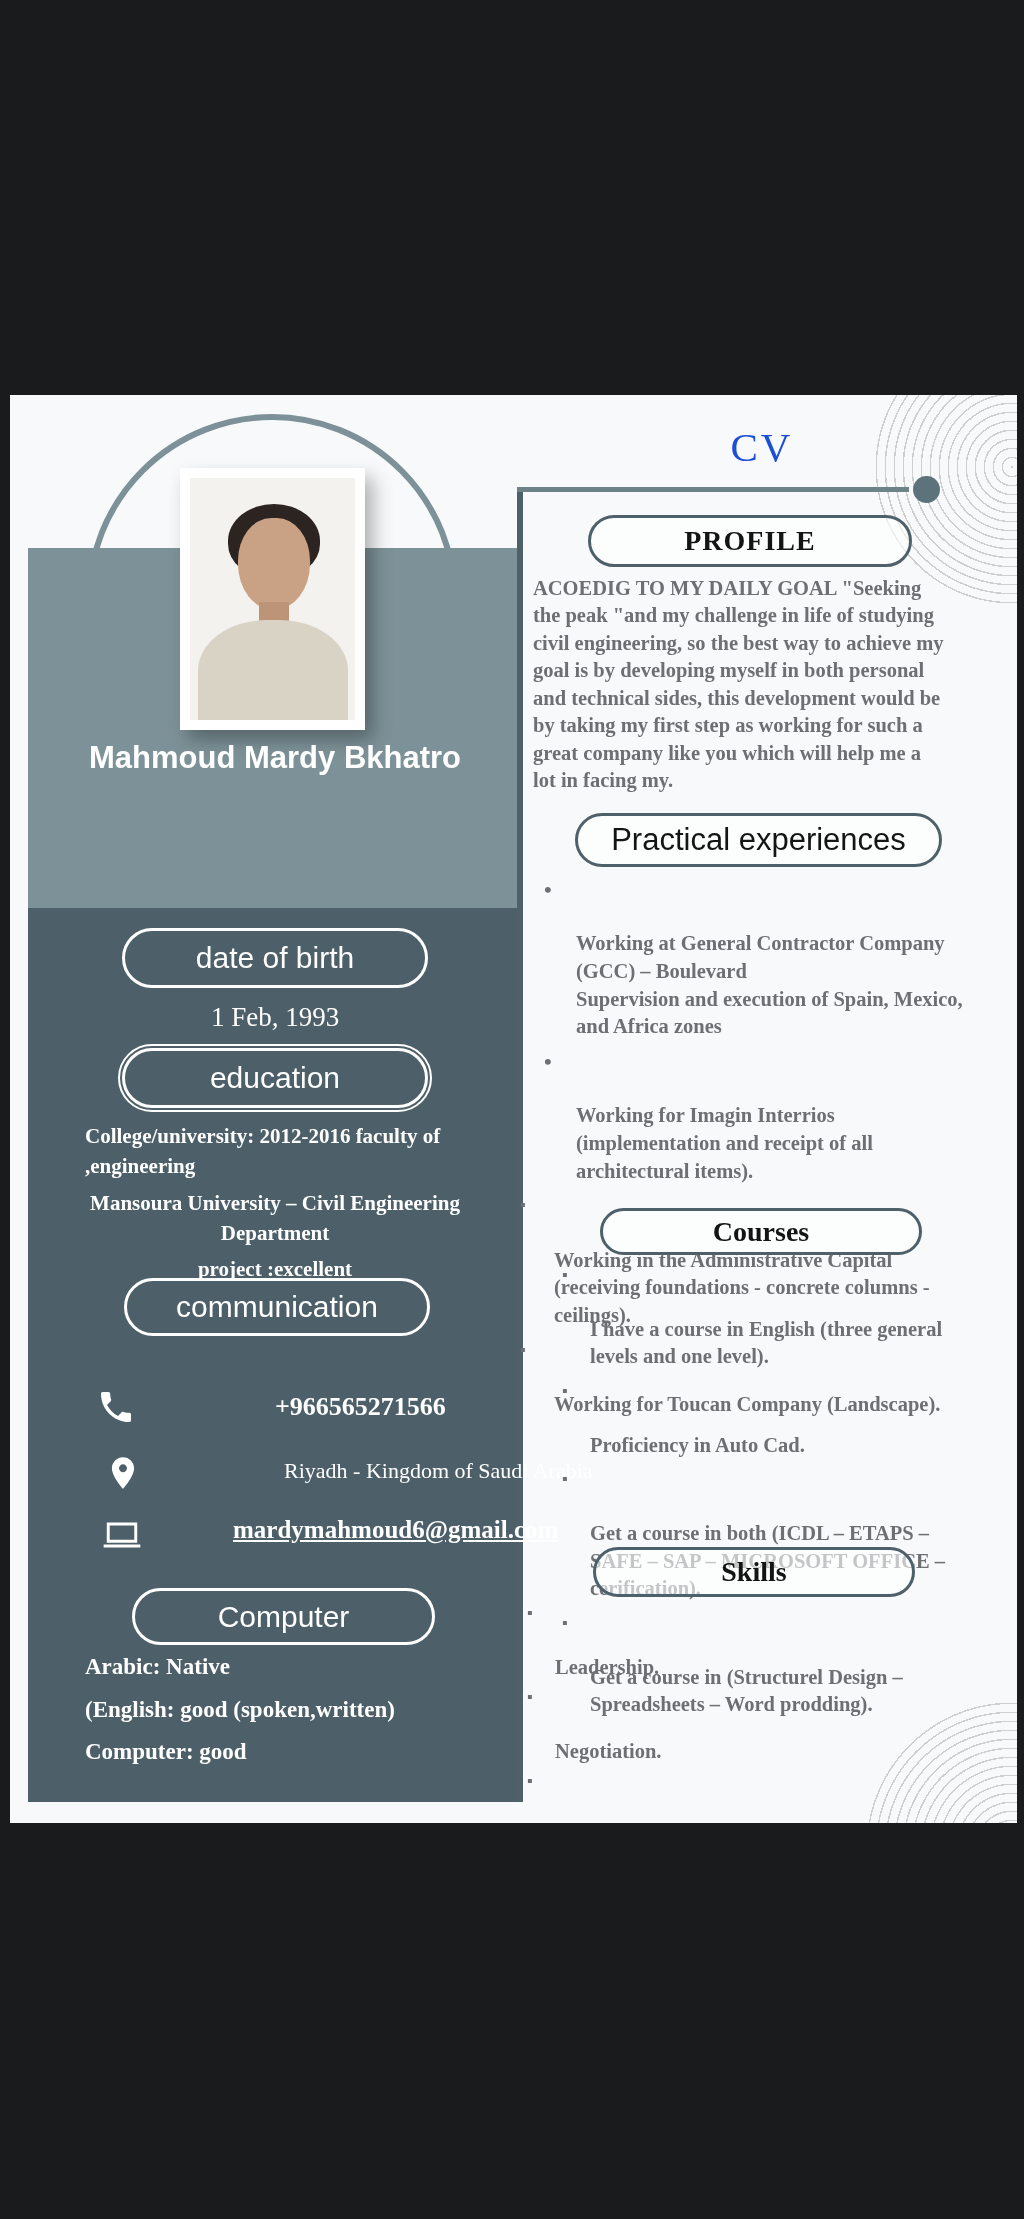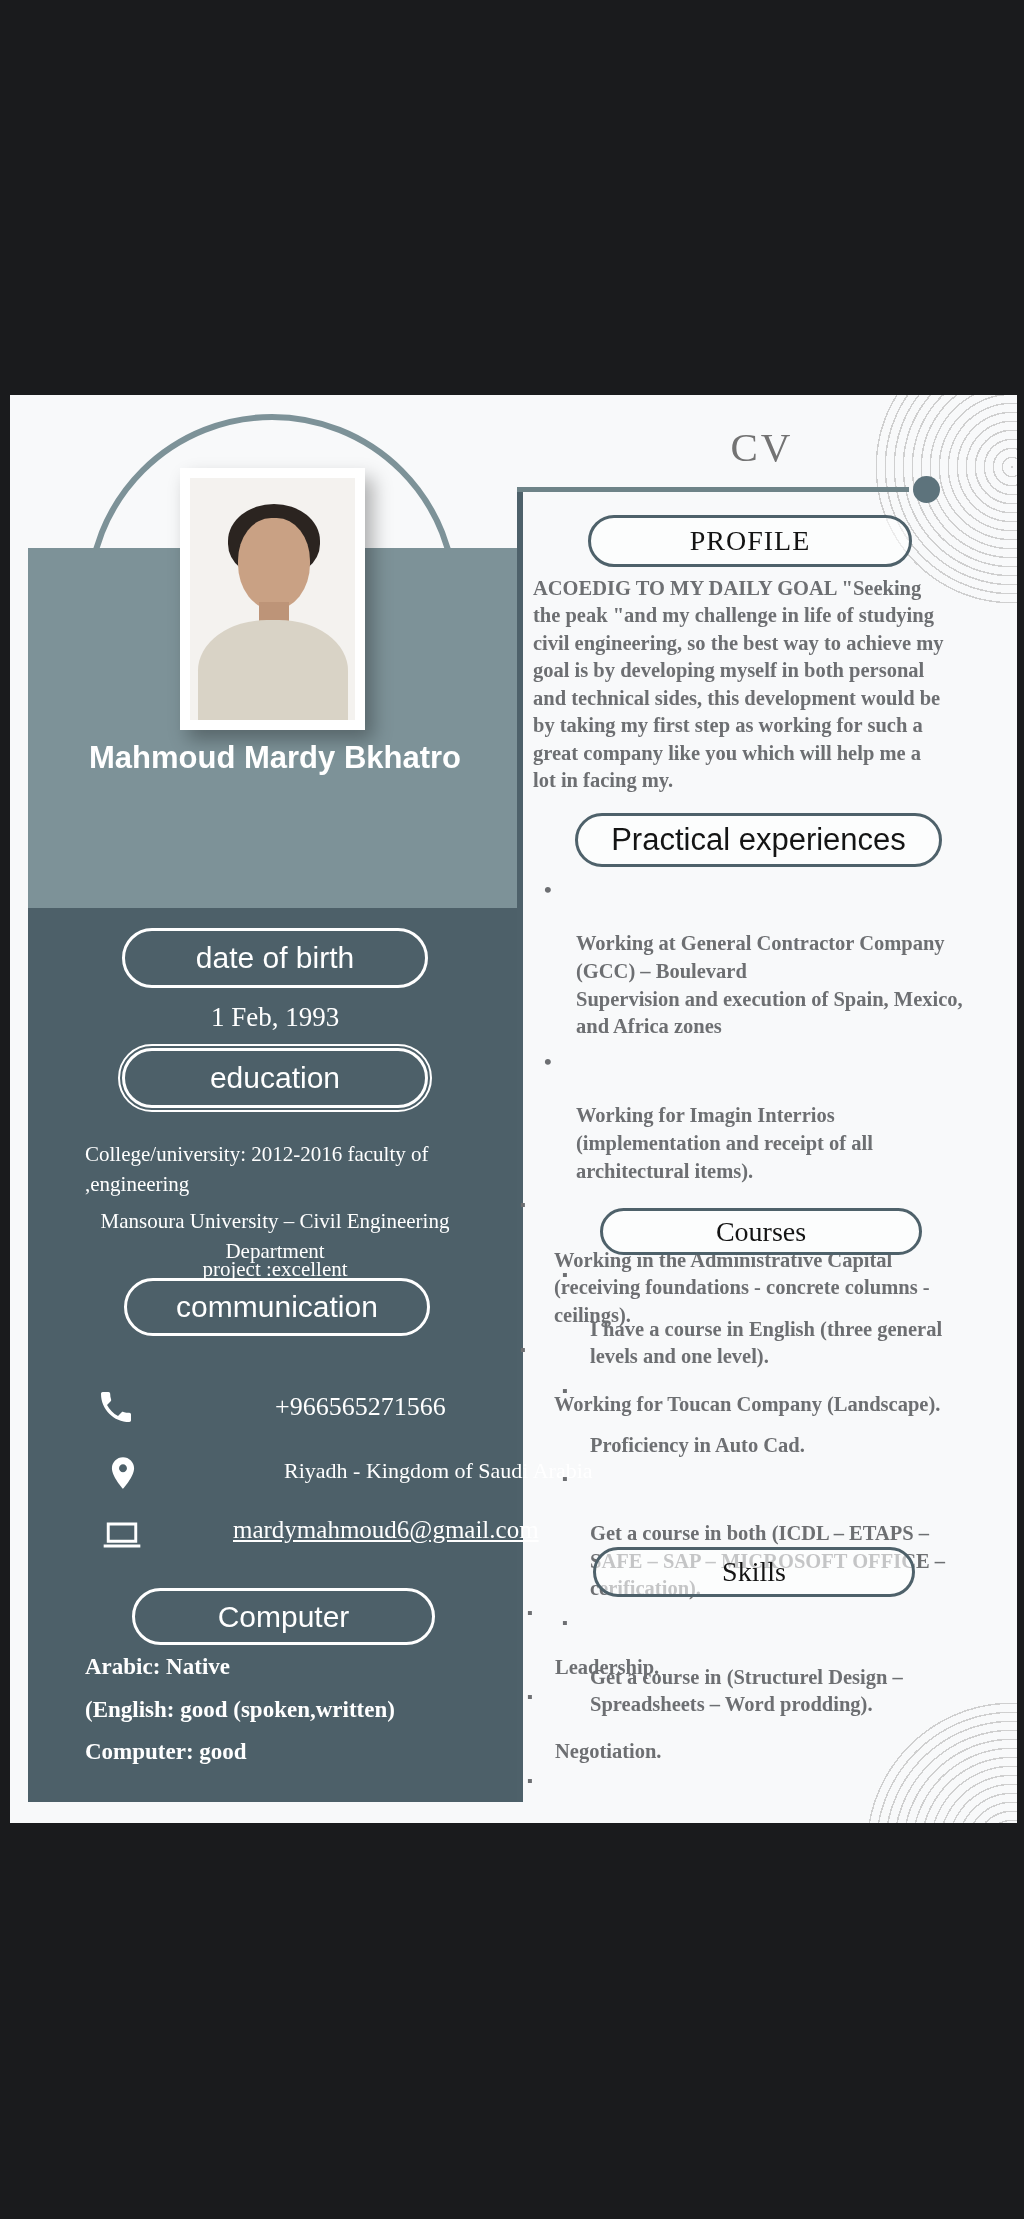--- a/index.html
+++ b/index.html
@@ -43,40 +43,40 @@
   }
   .photo .hair{position:absolute;left:38px;top:26px;width:92px;height:74px;background:#2b2420;border-radius:50% 50% 46% 46%;}
   .photo .face{position:absolute;left:48px;top:40px;width:72px;height:92px;background:#c9a184;border-radius:48% 48% 52% 52%;}
   .photo .neck{position:absolute;left:69px;top:124px;width:30px;height:28px;background:#bd9478;}
   .photo .shirt{position:absolute;left:8px;top:142px;width:150px;height:110px;background:#d9d3c6;border-radius:46% 46% 0 0;}
   
   .pill{position:absolute;box-sizing:border-box;display:flex;align-items:center;justify-content:center;border-radius:40px;}
   .pill-left{border:3px solid #ffffff;color:#ffffff;font-family:"Liberation Sans",sans-serif;font-size:30px;justify-content:center;}
   .pill-right{border:3px solid #4e616a;color:#141414;background:rgba(255,255,255,.6);}
   .pill-double::after{content:"";position:absolute;inset:-7px;border:2px solid #ffffff;border-radius:40px;pointer-events:none;}
-  .serif-b{font-family:"Liberation Serif",serif;font-weight:normal;}
+  .serif-b{font-family:"Liberation Serif",serif;font-weight:bold;}
   
   .abs{position:absolute;}
   .center-left-col{left:18px;width:494px;text-align:center;}
   .white{color:#ffffff;}
-  .pre{white-space:pre-line;margin-top:18px;}
+  .pre{white-space:pre-line;}
   
   .list{position:absolute;left:508px;width:499px;}
   .list-item{position:relative;color:#6d6f72;font-family:"Liberation Serif",serif;font-weight:bold;font-size:20.5px;line-height:1.35;white-space:pre-line;margin-bottom:6px;}
   .bullet{position:absolute;top:0;color:#6d6f72;}
   .exp-list .list-item:nth-of-type(1),.exp-list .list-item:nth-of-type(2){padding-left:58px;}
   .exp-list .list-item:nth-of-type(1) .bullet,.exp-list .list-item:nth-of-type(2) .bullet{left:26px;font-size:22px;}
   .exp-list .list-item:nth-of-type(3),.exp-list .list-item:nth-of-type(4){padding-left:36px;}
   .exp-list .list-item:nth-of-type(3) .bullet,.exp-list .list-item:nth-of-type(4) .bullet{left:2px;font-size:16px;top:3px;}
   .course-list .list-item{padding-left:72px;line-height:1.34;}
   .course-list .bullet{left:44px;font-size:16px;top:3px;}
   .skill-list .list-item{padding-left:37px;line-height:1.3;margin-bottom:4px;}
   .skill-list .bullet{left:9px;font-size:16px;top:2px;}
   
-  .cv-title{left:507px;top:28px;width:490px;text-align:center;font-family:"Liberation Serif",serif;font-size:41px;letter-spacing:3px;color:#737373;}
+  .cv-title{left:507px;top:28px;width:490px;text-align:center;font-family:"Liberation Serif",serif;font-size:41px;letter-spacing:3px;color:#1d4ed8;}
   .profile-text{left:523px;top:180px;width:484px;color:#6d6f72;font-family:"Liberation Serif",serif;font-weight:bold;font-size:20.5px;line-height:1.34;white-space:pre-line;}
   
   .contact-icon{position:absolute;}
   .contact-text{position:absolute;color:#fff;font-family:"Liberation Serif",serif;}
   
   .lang-list{position:absolute;left:75px;top:1258px;width:410px;}
   .lang-item{color:#fff;font-family:"Liberation Serif",serif;font-weight:bold;font-size:23px;margin-bottom:15px;line-height:1.2;}
 </style>
 </head>
 <body>

